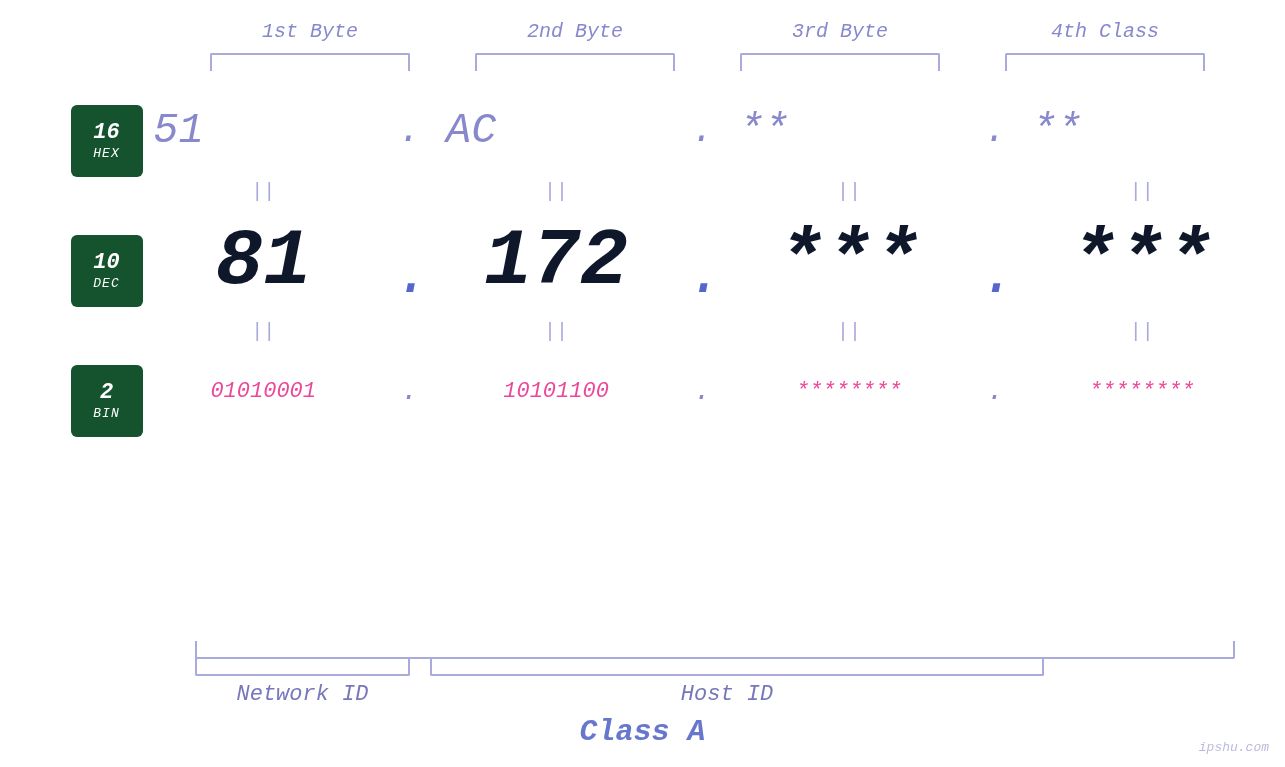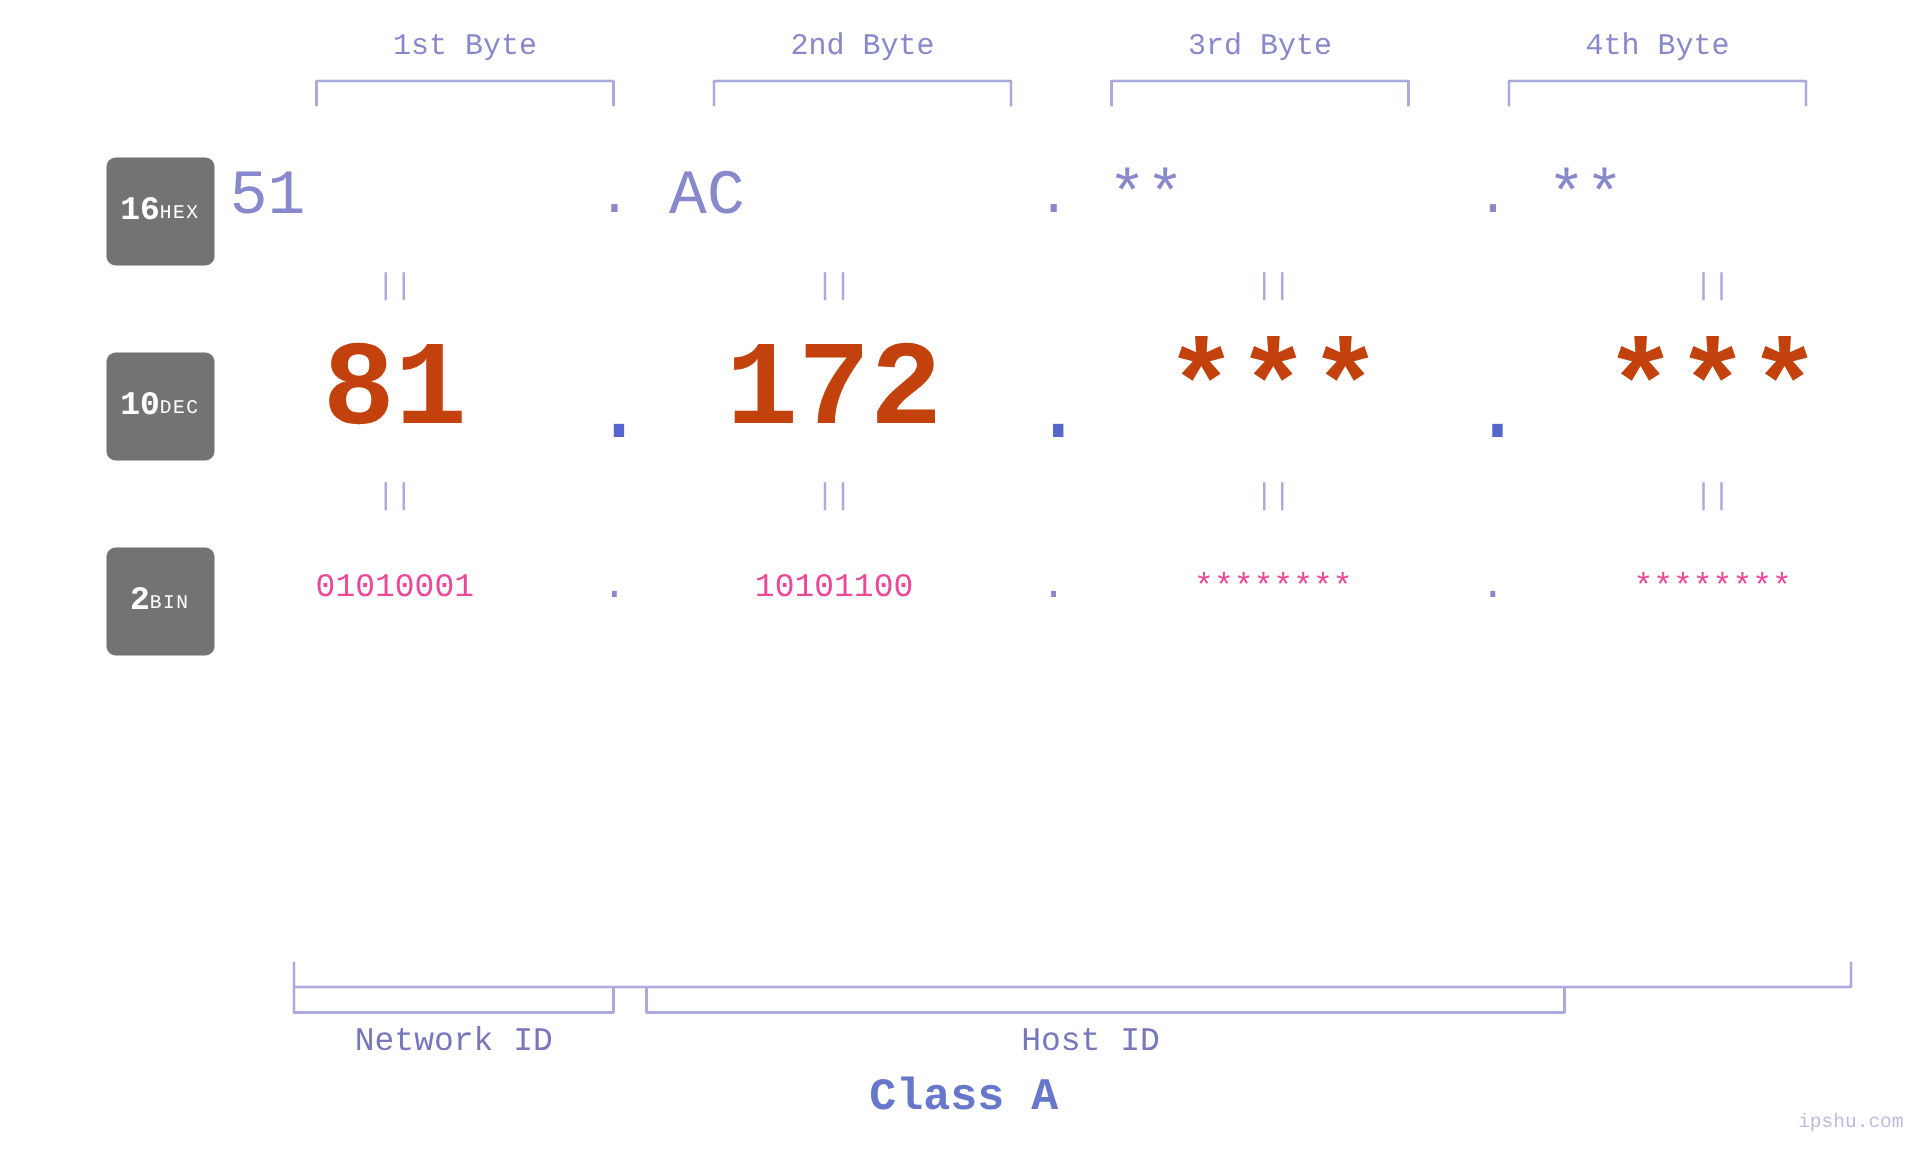--- a/index.html
+++ b/index.html
@@ -14,20 +14,21 @@
     }
 
     .container {
       width: 1285px;
       height: 767px;
       position: relative;
       display: flex;
       flex-direction: column;
       align-items: center;
       padding-top: 20px;
+      font-style: italic;
     }
 
     
     .byte-headers {
       display: flex;
       width: 1060px;
       margin-left: 130px;
       justify-content: space-around;
       margin-bottom: 10px;
     }
@@ -51,27 +52,27 @@
 
     .bracket {
       width: 200px;
       height: 18px;
       border: 2px solid #aaaadd;
       border-bottom: none;
       border-radius: 2px 2px 0 0;
     }
 
     .label-badge {
-      background: #737373;
+      background: #14532d;
       color: #fff;
       border-radius: 6px;
       width: 72px;
       height: 72px;
       display: flex;
-      flex-direction: row;
+      flex-direction: column;
       align-items: center;
       justify-content: center;
       margin-bottom: 0;
     }
 
     .badge-num {
       font-size: 22px;
       font-weight: bold;
       line-height: 1.1;
     }
@@ -131,21 +132,21 @@
     .dec-row {
       display: flex;
       align-items: center;
       justify-content: space-around;
       width: 1120px;
       height: 100px;
     }
 
     .dec-val {
       font-size: 80px;
-      color: #c2410c;
+      color: #0f172a;
       font-family: 'Courier New', Courier, monospace;
       font-weight: bold;
       width: 220px;
       text-align: center;
     }
 
     .dot-lg {
       font-size: 60px;
       color: #5566cc;
       font-family: 'Courier New', Courier, monospace;
@@ -311,21 +312,21 @@
   </style>
 </head>
 <body>
 
 <div class="container">
 
   <div class="byte-headers">
     <div class="byte-header">1st Byte</div>
     <div class="byte-header">2nd Byte</div>
     <div class="byte-header">3rd Byte</div>
-    <div class="byte-header">4th Byte</div>
+    <div class="byte-header">4th Class</div>
   </div>
 
   <div class="bracket-row">
     <div class="bracket"></div>
     <div class="bracket"></div>
     <div class="bracket"></div>
     <div class="bracket"></div>
   </div>
 
   <div class="rows-wrapper">

